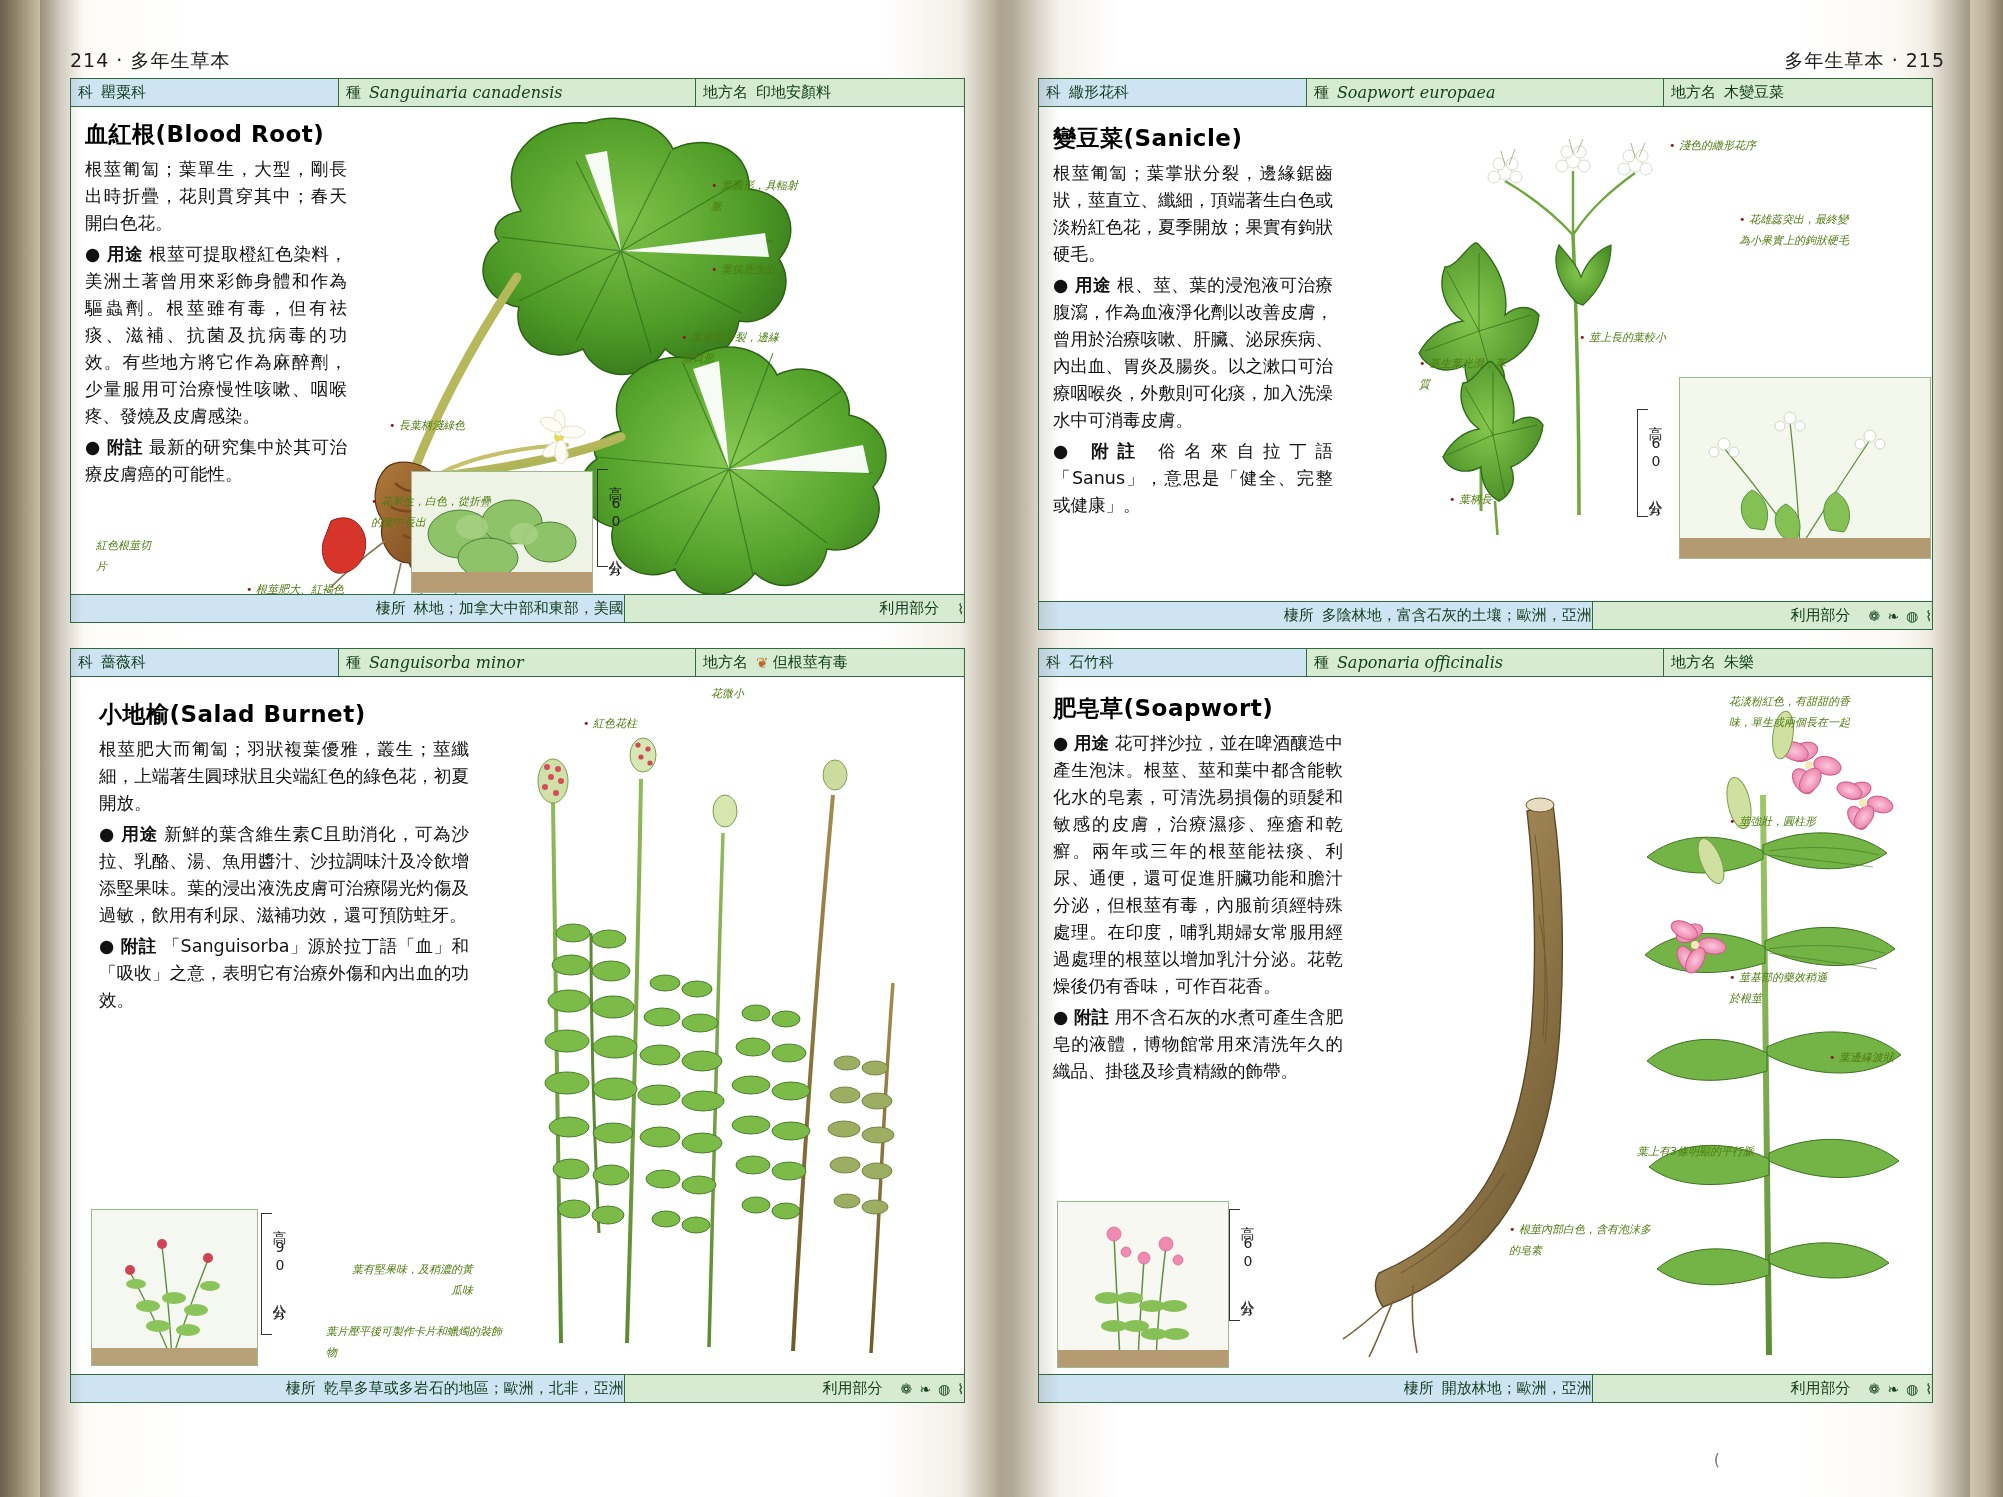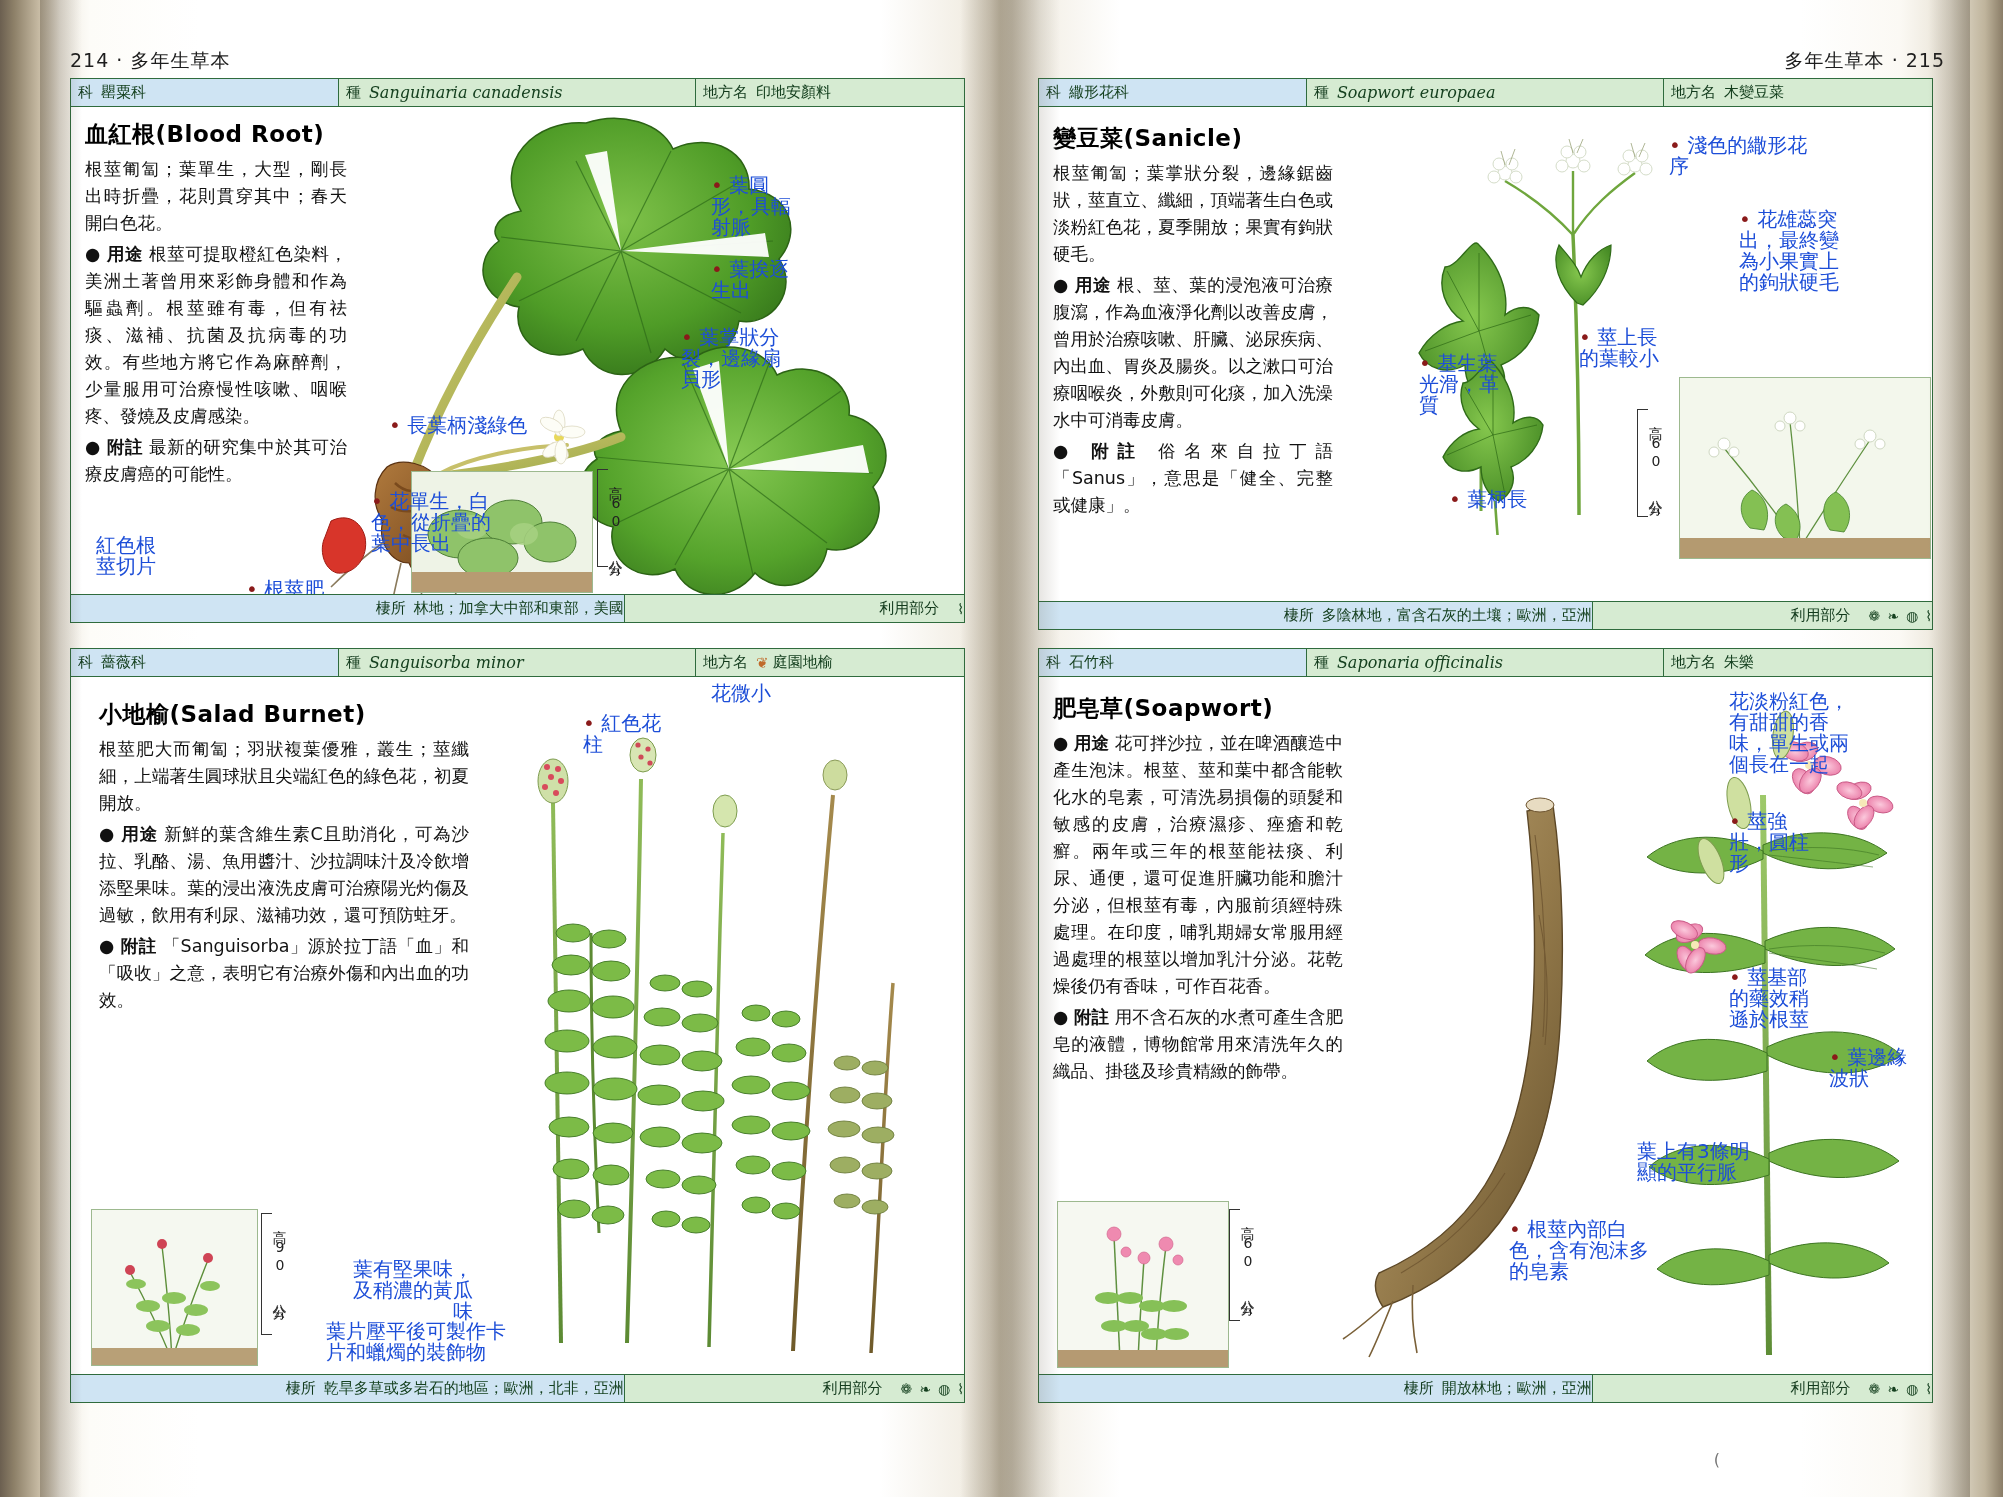--- a/index.html
+++ b/index.html
@@ -75,21 +75,22 @@
     font-size:23px;font-weight:bold;color:#000;margin-bottom:8px;display:block;
     letter-spacing:0.5px;
   }
   .para{display:block;margin-bottom:2px;}
   .bullet{display:block;margin-top:4px;}
   .dot{color:#111;font-weight:bold;}
   .kw{font-weight:bold;}
 
   
   .anno{
-    position:absolute;font-size:20px;line-height:21px;color:#1d4ed8;
+    position:absolute;font-size:11px;line-height:21px;color:#4d7c0f;
+    font-style:italic;
   }
   .anno .dotm::before{content:"• ";color:#8a1a1a;font-style:normal;}
 
   
   .scale{position:absolute;font-size:14px;color:#222;line-height:18px;text-align:center;}
   .scale .bar{position:absolute;left:-10px;top:-6px;width:10px;border-left:1.4px solid #333;border-top:1.4px solid #333;border-bottom:1.4px solid #333;}
 
   
   .art{position:absolute;}
   .thumb{
@@ -277,21 +278,21 @@
           <span class="lbl">科</span>
           <span>薔薇科</span>
         </div>
         <div class="h-sp">
           <span class="lbl">種</span>
           <span class="sci">Sanguisorba minor</span>
         </div>
         <div class="h-loc">
           <span class="lbl">地方名</span>
           <span style="color:#c06a2a;margin-right:4px;">❦</span>
-          <span>庭園地榆</span>
+          <span>但根莖有毒</span>
         </div>
       </div>
 
       <div class="body" style="left:28px;top:52px;width:370px;">
         <span class="title">小地榆(Salad Burnet)</span>
         <span class="para">根莖肥大而匍匐；羽狀複葉優雅，叢生；莖纖細，上端著生圓球狀且尖端紅色的綠色花，初夏開放。</span>
         <span class="bullet">
           <span class="dot">●</span> <span class="kw">用途</span>
           <span>新鮮的葉含維生素C且助消化，可為沙拉、乳酪、湯、魚用醬汁、沙拉調味汁及冷飲增添堅果味。葉的浸出液洗皮膚可治療陽光灼傷及過敏，飲用有利尿、滋補功效，還可預防蛀牙。</span>
         </span>

